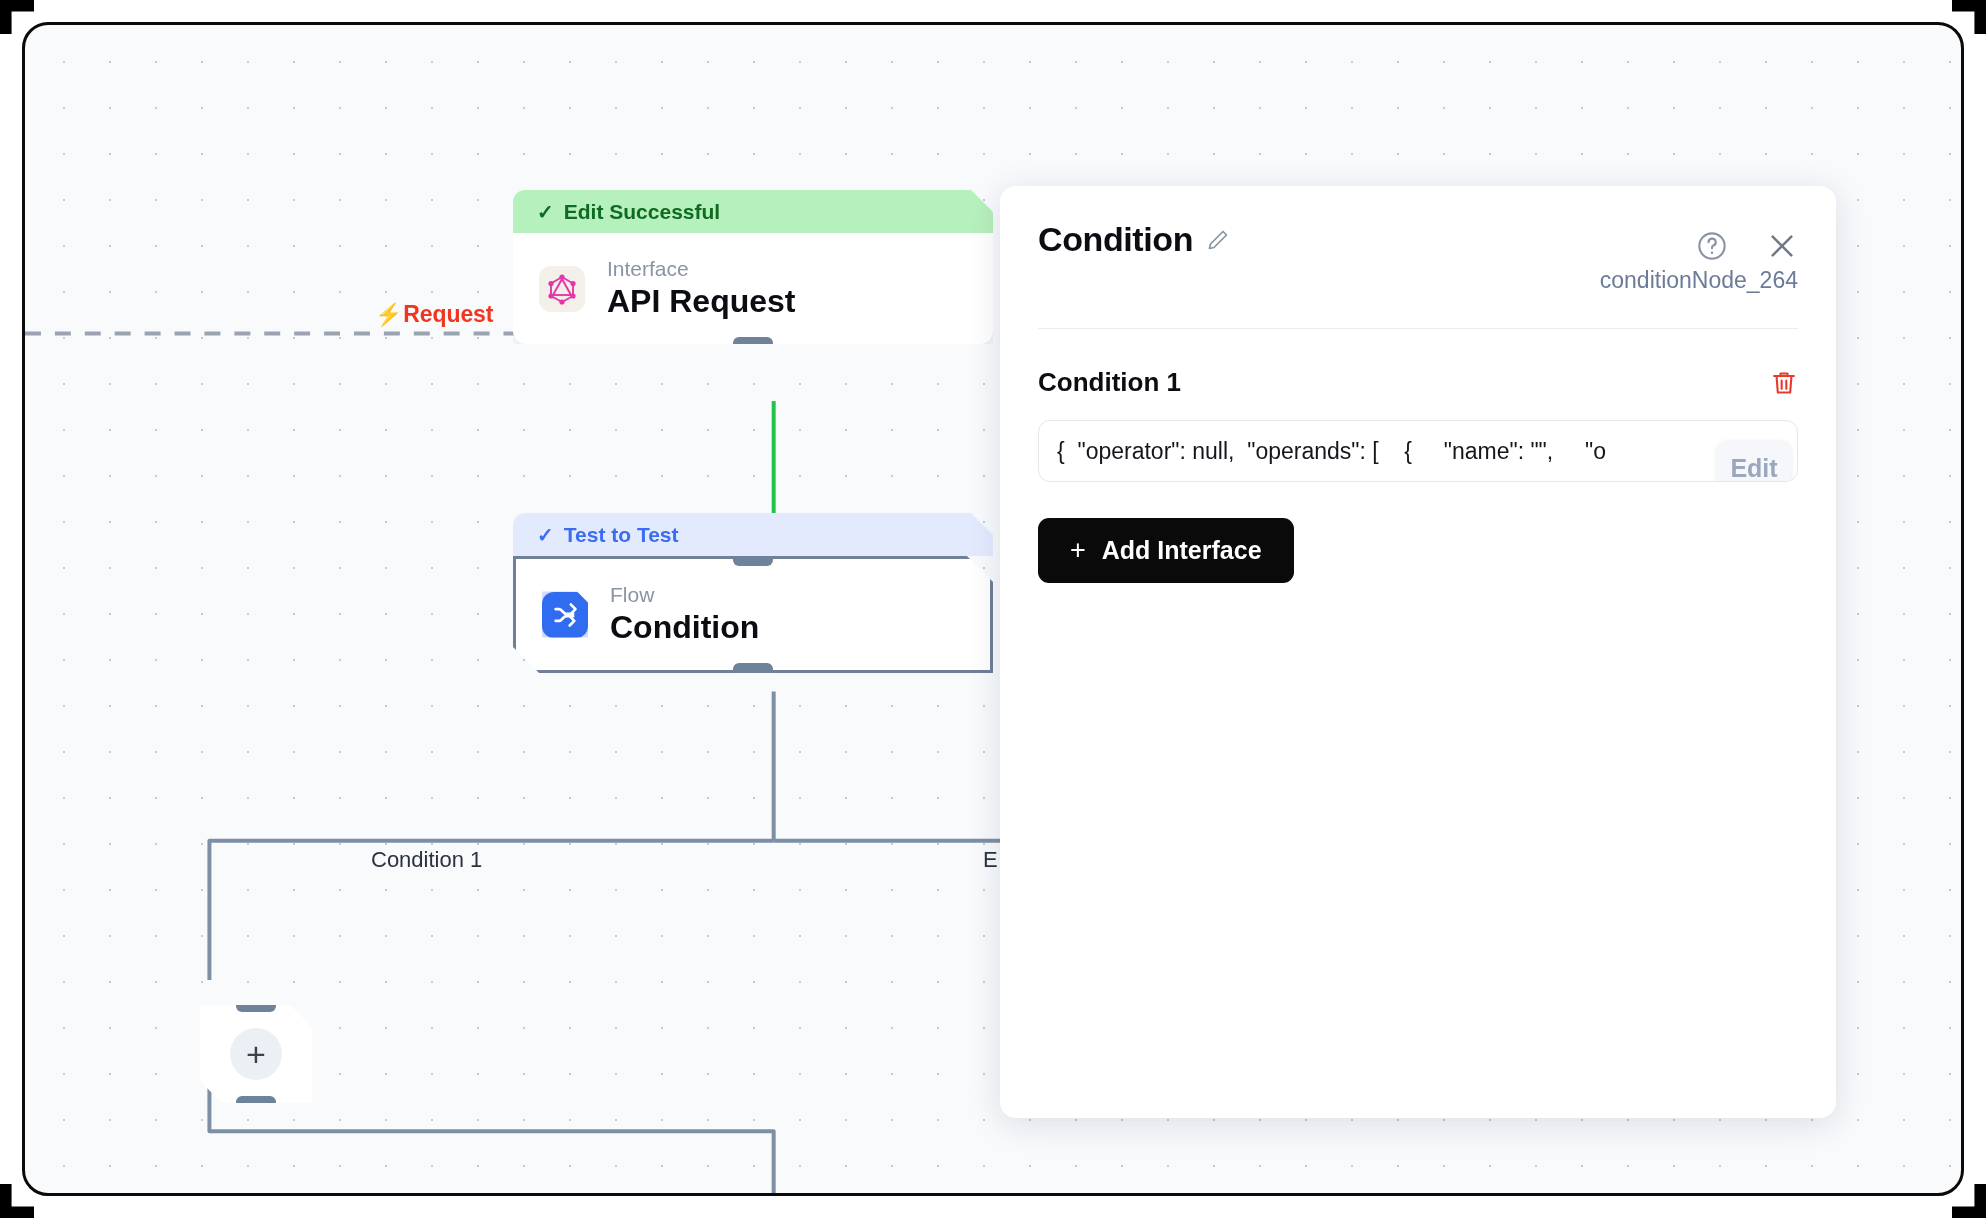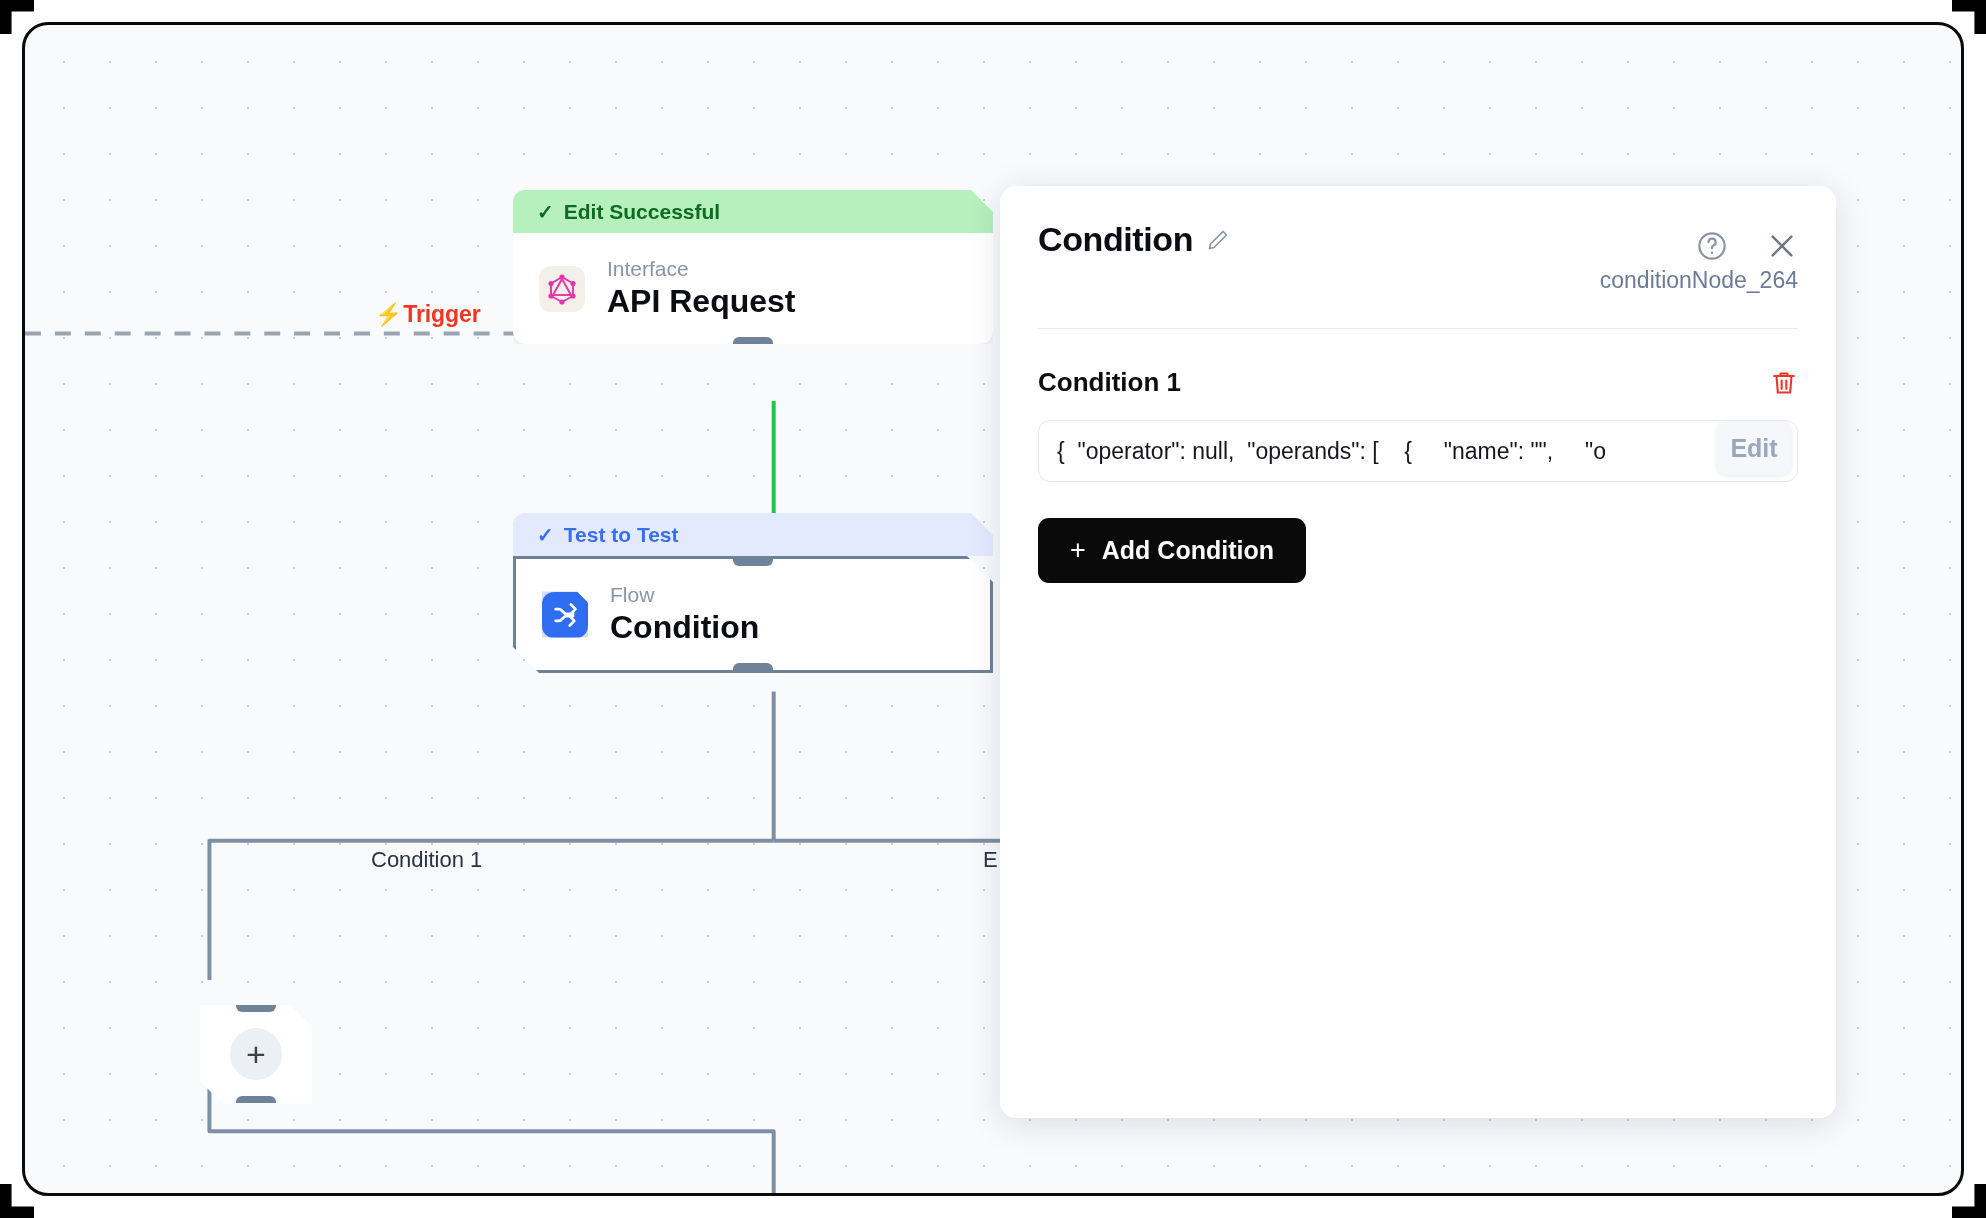--- a/index.html
+++ b/index.html
@@ -154,21 +154,21 @@
     background:#fff;
     display:flex; align-items:center;
     padding:0 18px;
     overflow:hidden;
   }
   .json-text {
     font-size:23px; color:#15171c; white-space:pre;
     font-family:"Liberation Sans", sans-serif;
   }
   .edit-btn {
-    position:absolute; right:6px; top:0;
+    position:absolute; right:6px; top:20px;
     height:54px; min-width:74px;
     background:#f5f7fa; border-radius:10px;
     display:flex; align-items:center; justify-content:center;
     font-size:25px; font-weight:700; color:#9aa7bd;
     box-shadow:0 1px 5px rgba(20,30,60,.10);
     cursor:pointer;
   }
 
   .add-cond-btn {
     margin-top:36px;
@@ -201,21 +201,21 @@
 
       <path d="M751 670 L751 820" stroke="#7d8fa5" stroke-width="4" fill="none"></path>
       <path d="M751 820 L185 820 L185 960" stroke="#7d8fa5" stroke-width="4" fill="none" stroke-linejoin="round"></path>
       <path d="M751 820 L1300 820" stroke="#7d8fa5" stroke-width="4" fill="none"></path>
 
       <path d="M185 1062 L185 1112 L751 1112 L751 1174" stroke="#7d8fa5" stroke-width="4" fill="none" stroke-linejoin="round"></path>
     </svg>
 
     <div class="trigger-label">
       <span class="bolt">⚡</span>
-      <span>Trigger</span>
+      <span>Request</span>
     </div>
 
     <div class="node" style="left:488px; top:165px; width:480px;">
       <div class="node-status success">
         <span class="check">✓</span>
         <span>Edit Successful</span>
       </div>
       <div class="node-body plain">
         <div class="node-icon gql">
           <svg width="30" height="32" viewBox="0 0 30 32">
@@ -321,17 +321,17 @@
       </span>
     </div>
 
     <div class="json-field">
       <span class="json-text">{  "operator": null,  "operands": [    {     "name": "",     "o</span>
       <span class="edit-btn">Edit</span>
     </div>
 
     <button class="add-cond-btn">
       <span class="plus-glyph">+</span>
-      <span>Add Condition</span>
+      <span>Add Interface</span>
     </button>
   </div>
 
 </div>
 
 </body></html>

